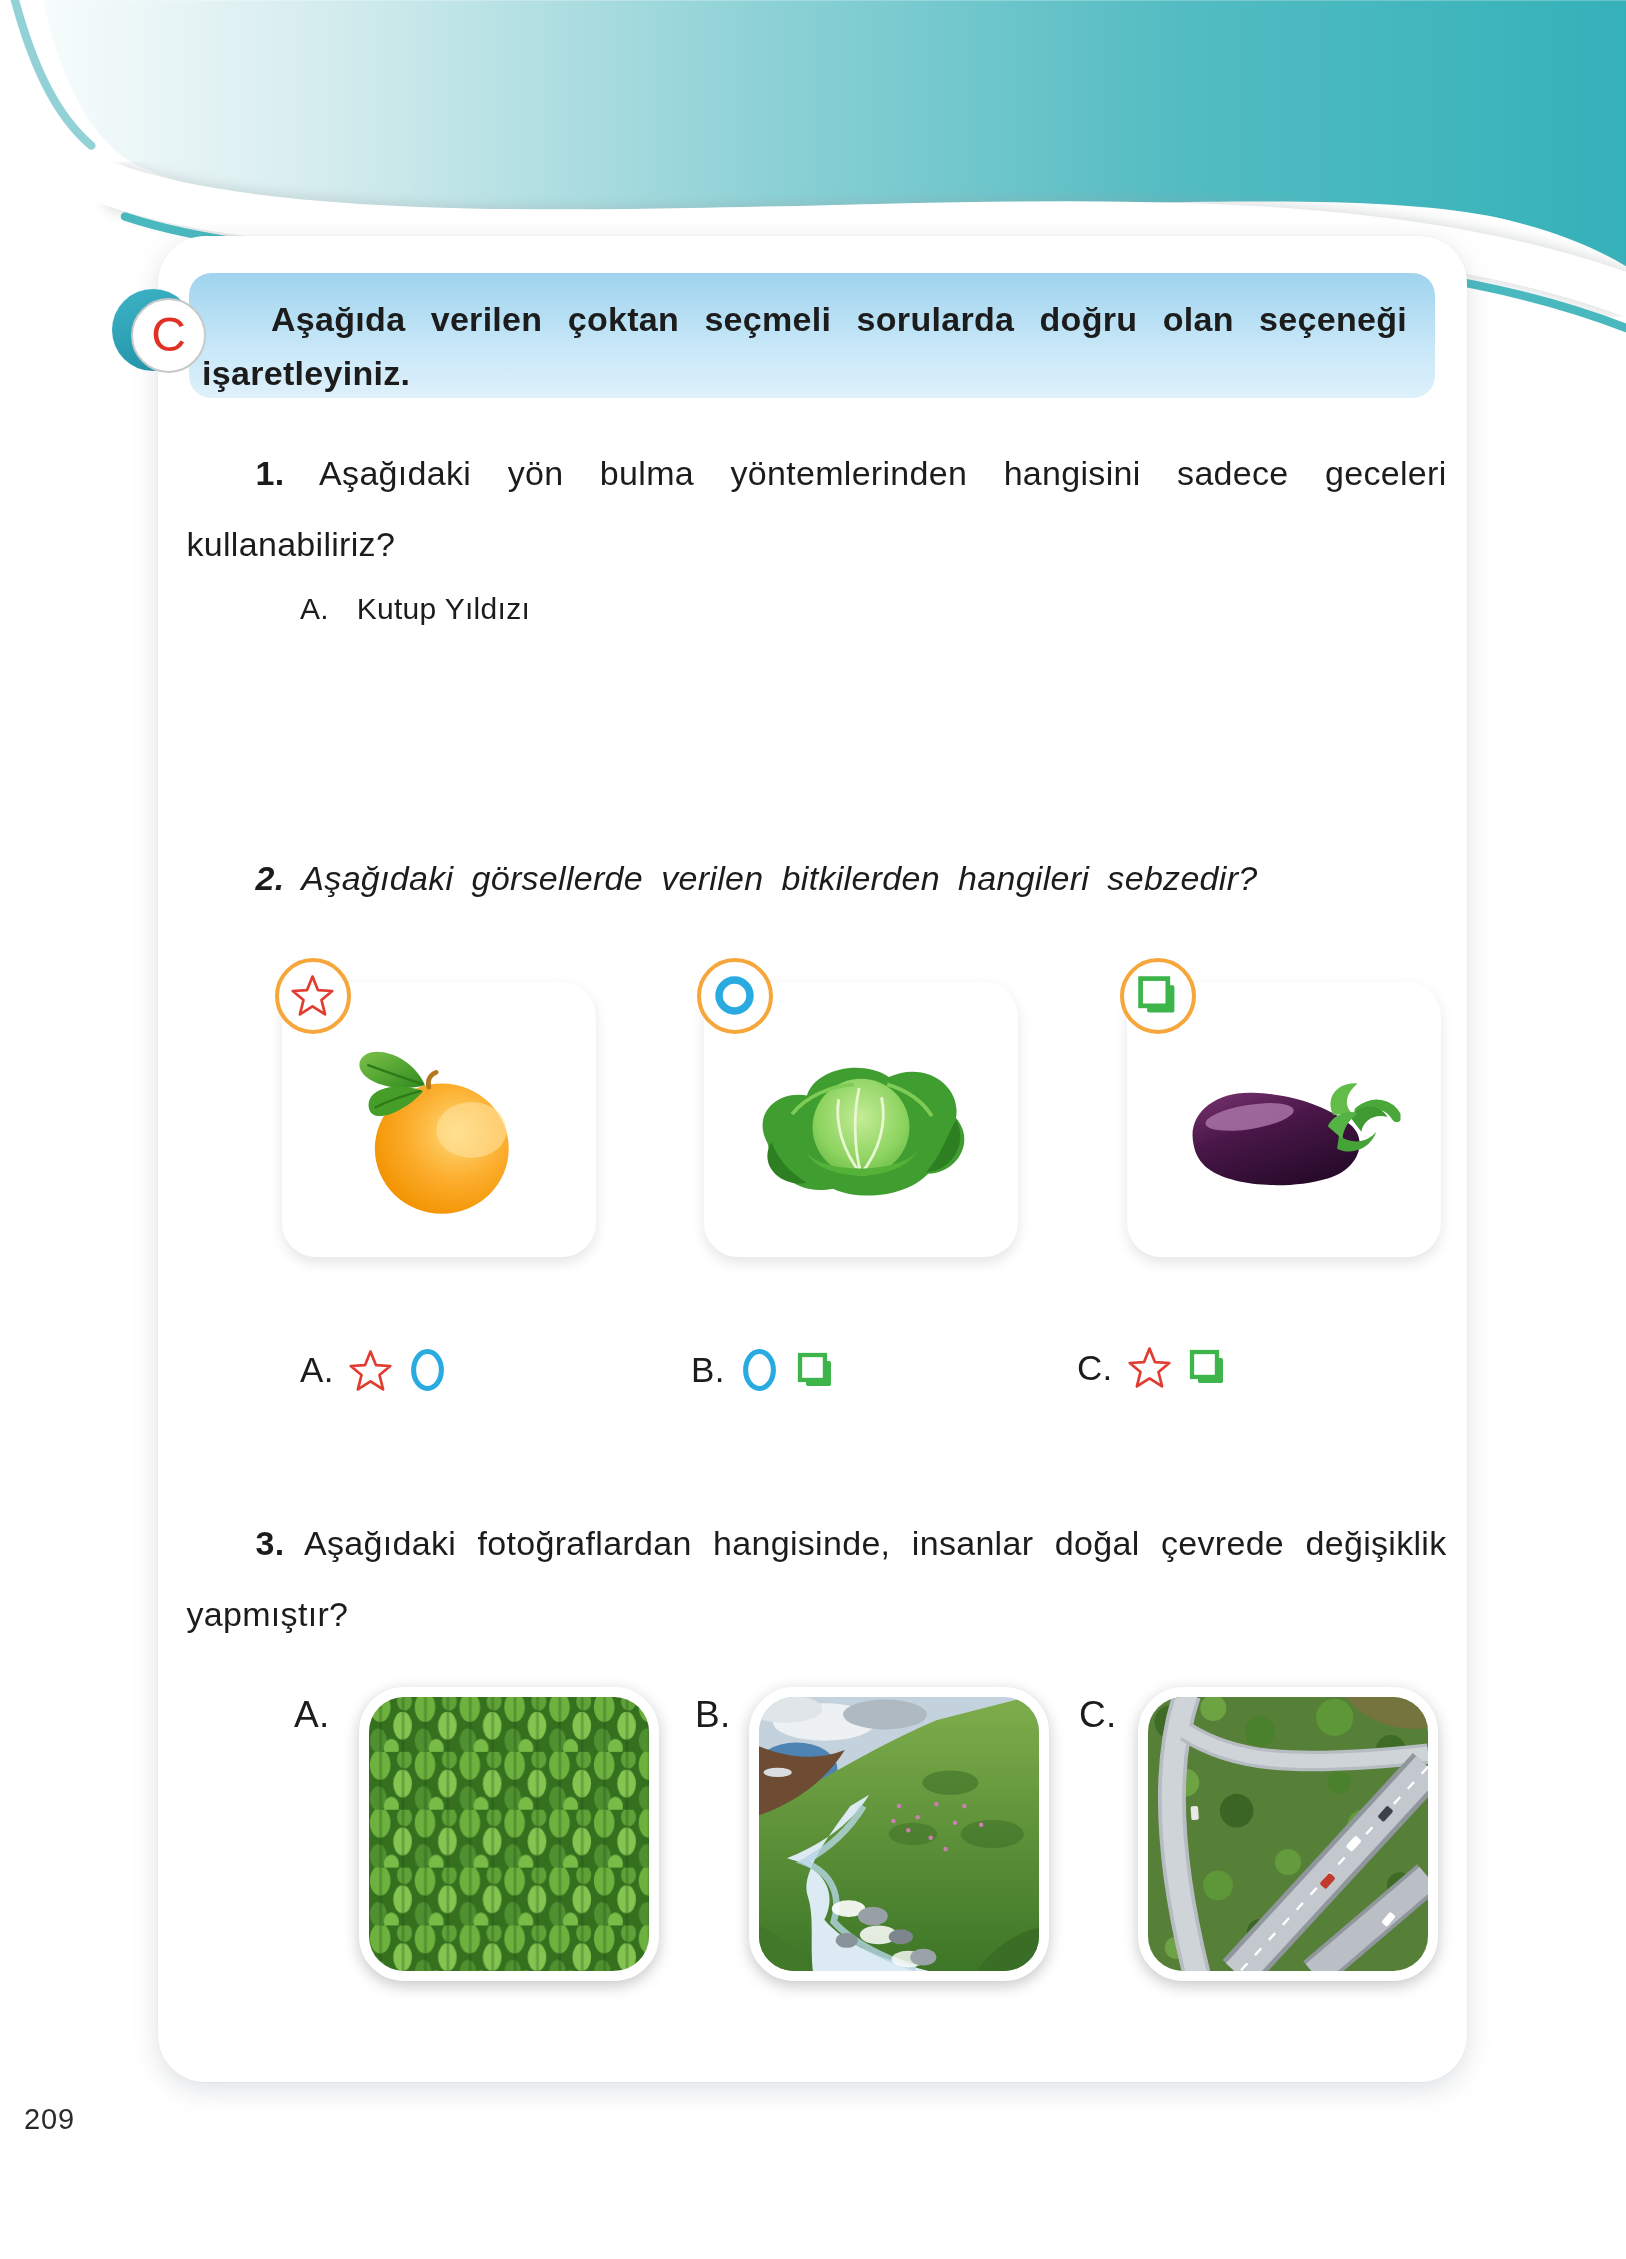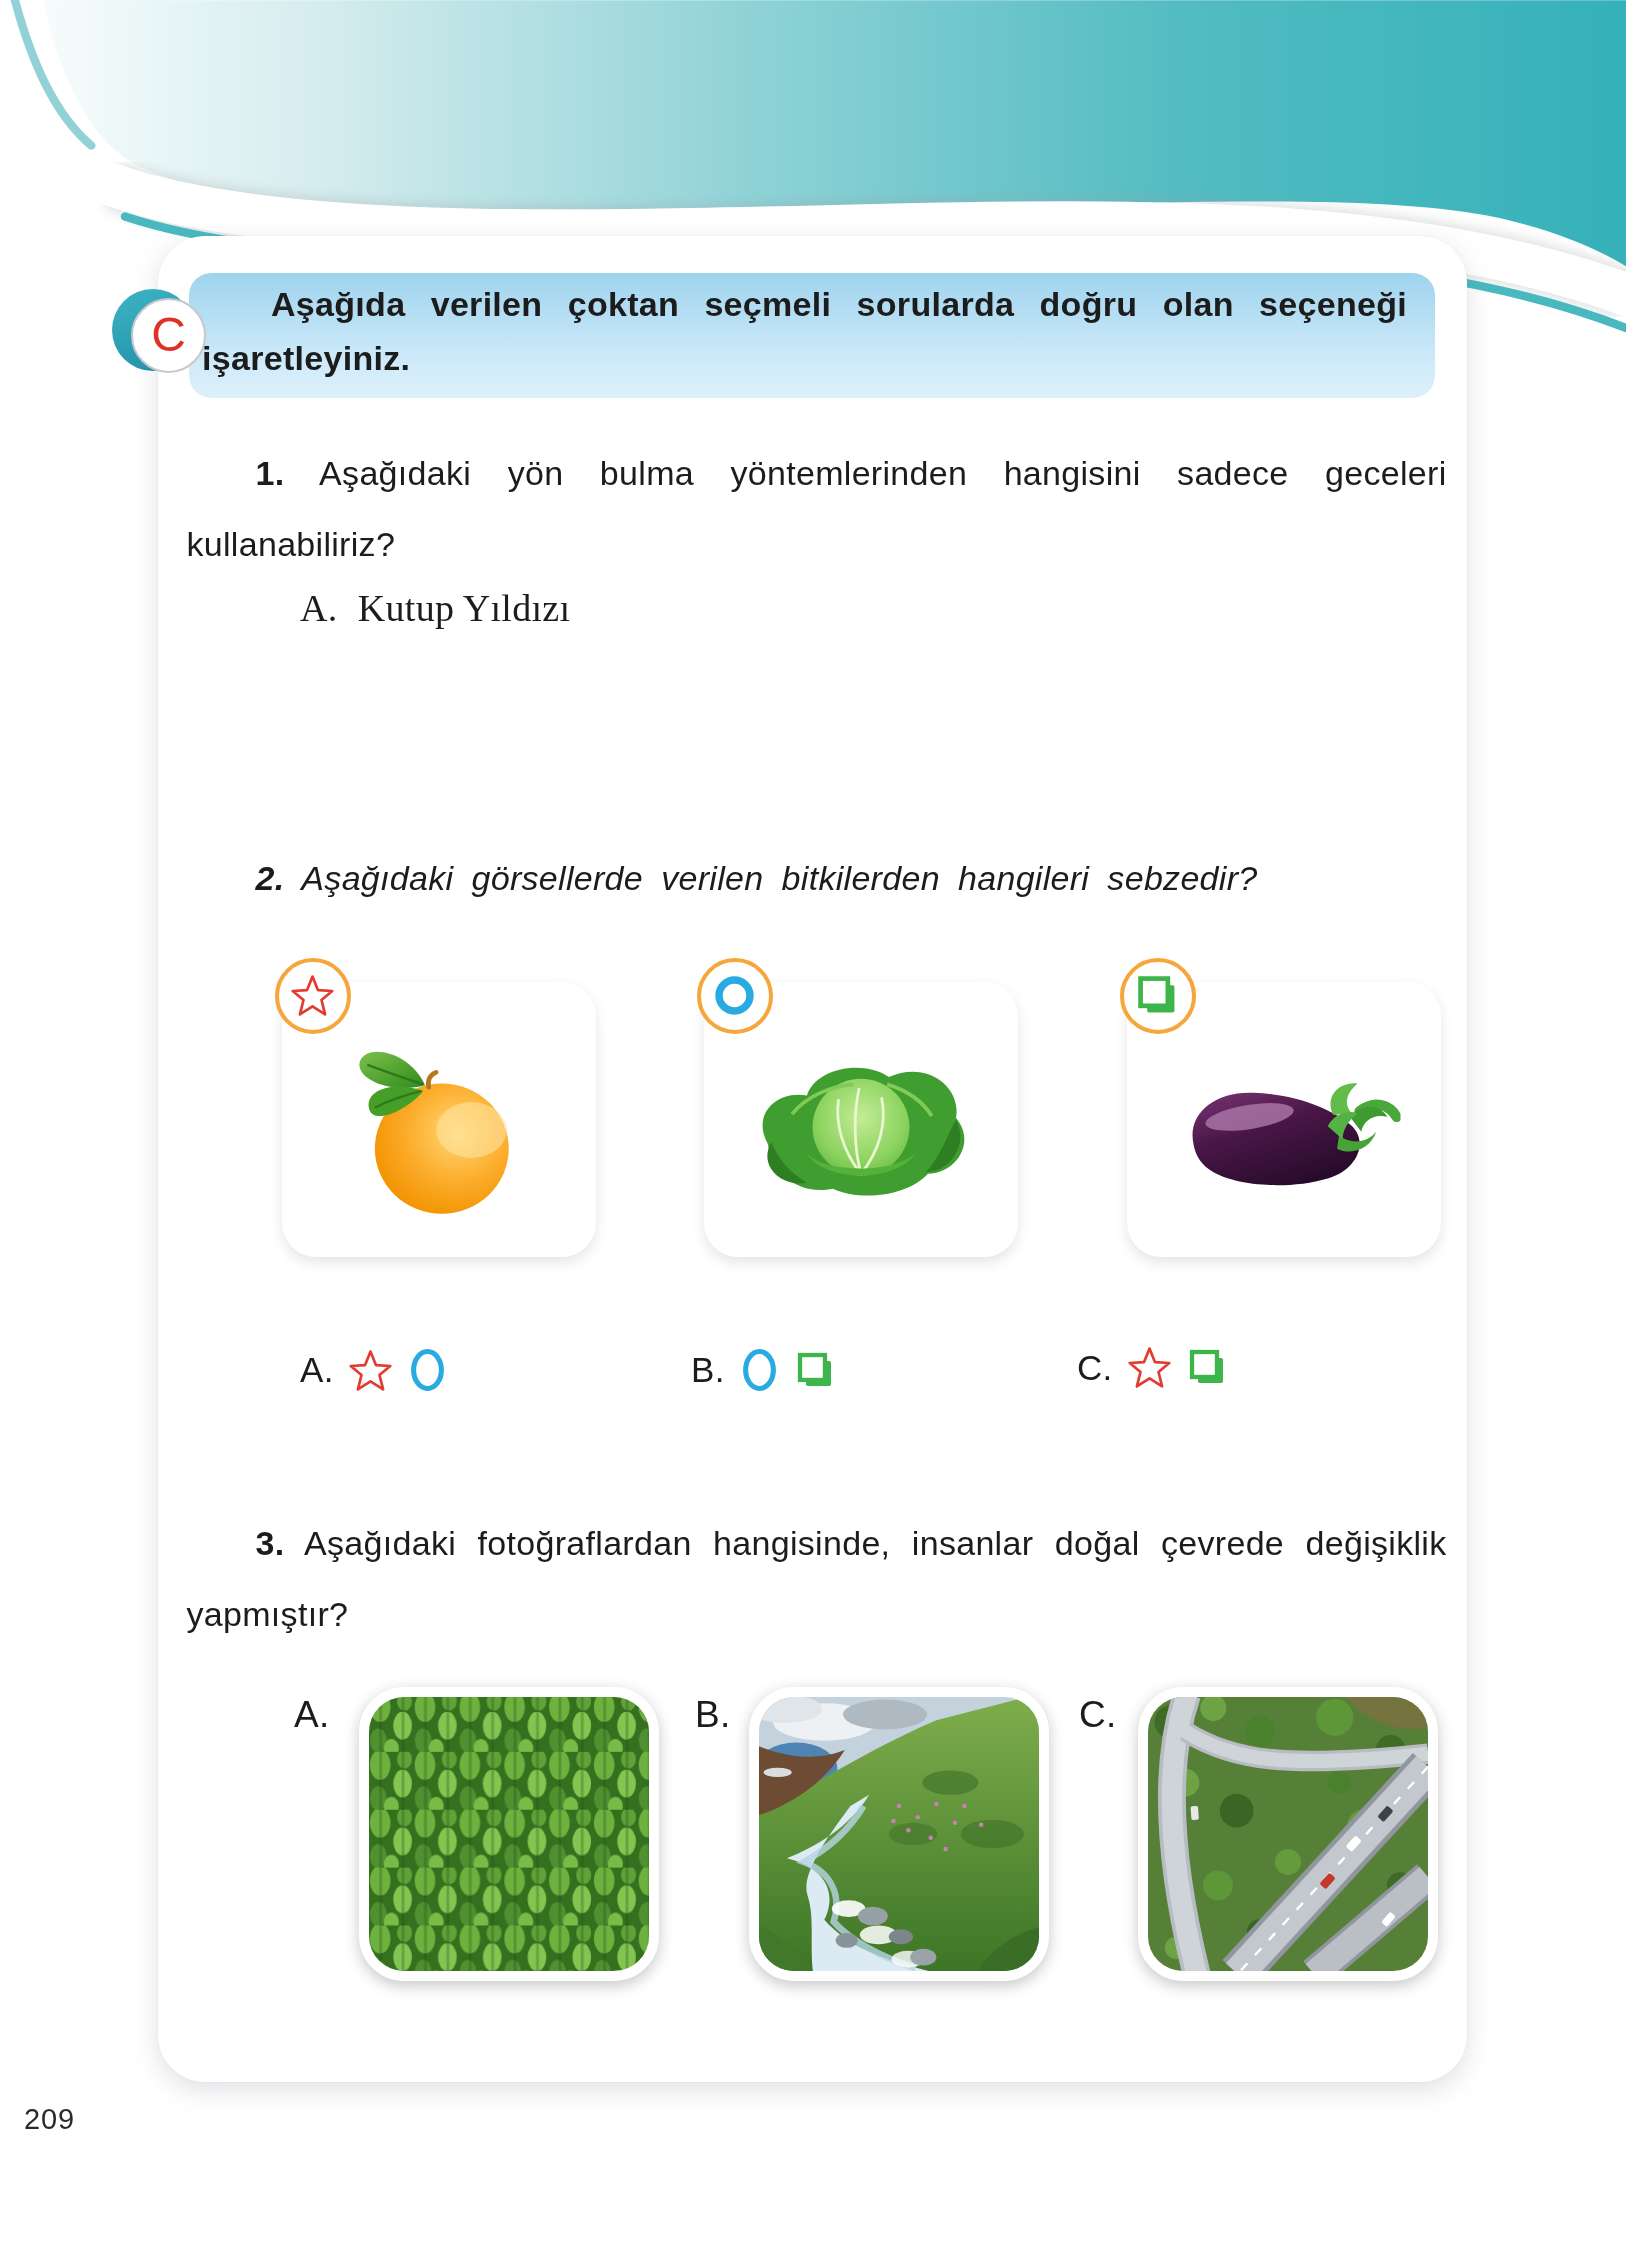--- a/index.html
+++ b/index.html
@@ -23,38 +23,38 @@
   }
   .c-badge .white-disc{
     position:absolute;left:27px;top:17.7px;width:71px;height:71px;border-radius:50%;
     background:#fff;border:2.8px solid #c6c8ca;display:flex;align-items:center;justify-content:center;
     font-size:48px;line-height:1;color:#e03127;
   }
   
   .instruction-box{
     position:absolute;left:31px;top:37px;width:1246px;height:125px;border-radius:22.4px;
     background:linear-gradient(180deg,#9fd3ee 0%,#c9e8f8 62%,#def1fb 100%);
-    box-sizing:border-box;padding:4px 28px 0 13px;
+    box-sizing:border-box;padding:19px 28px 0 13px;
   }
   .instruction-box p{
     margin:0;font-size:34px;font-weight:700;line-height:54px;
     text-indent:69px;text-align:justify;letter-spacing:0.3px;
   }
   
   .qtext{
     position:absolute;left:20.5px;width:1260px;margin:8px;
     font-size:34px;line-height:71px;text-indent:69px;text-align:justify;letter-spacing:0.3px;
   }
   .qtext .qnum{font-weight:700;}
   .q1-text{top:194px;}
   .q2-text{top:599px;word-spacing:8.4px;font-style:italic;}
   .q3-text{top:1264px;}
   
   .q1-options{position:absolute;left:142px;top:337px;list-style:none;margin:0;padding:0;}
-  .q1-options li{font-size:38px;line-height:71px;letter-spacing:0.3px;font-family:Liberation Serif, serif;}
+  .q1-options li{font-size:30px;line-height:71px;letter-spacing:0.3px;}
   .q1-options .opt-letter{display:inline-block;min-width:48px;}
   
   .q2-cards{position:absolute;left:0;top:727px;width:1309px;height:308px;}
   .veg-card{
     position:absolute;top:18.6px;width:314px;height:275px;background:#fff;border-radius:34px;
     box-shadow:0 5.6px 13px rgba(0,0,0,.10);
   }
   .veg-card .back-card{
     position:absolute;left:-11.2px;top:5.6px;width:328px;height:276px;border-radius:34px;
     background:#f1e0c1;transform:rotate(-4.5deg);z-index:-1;

